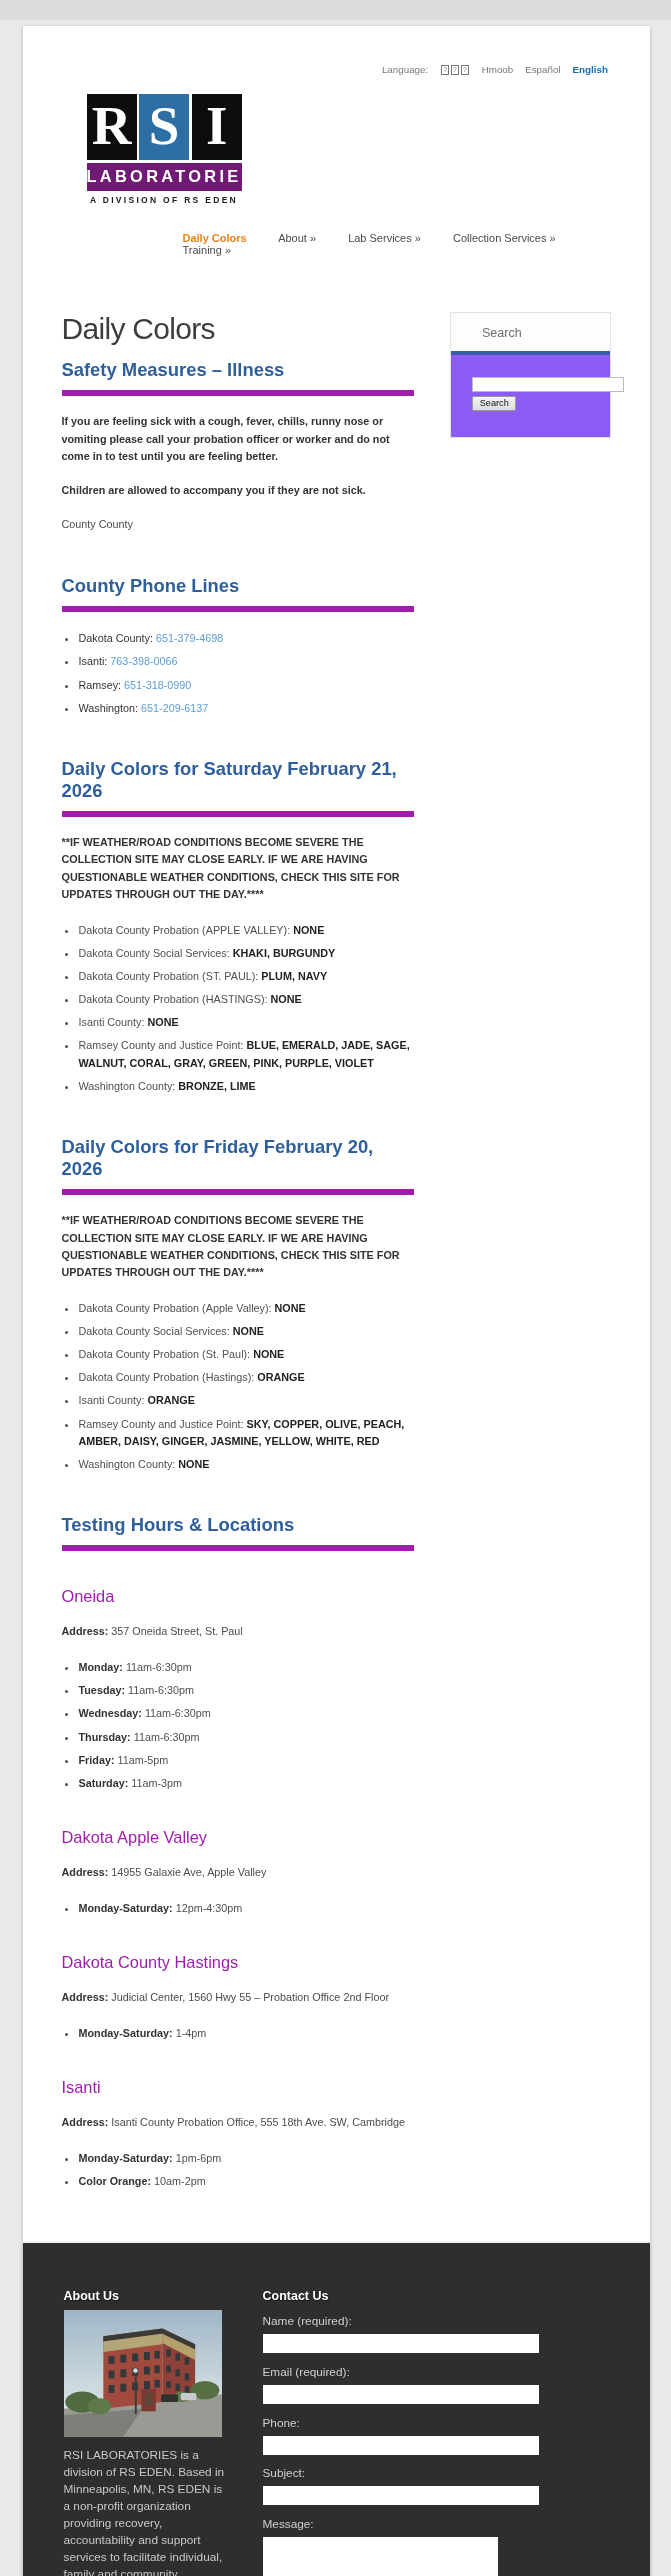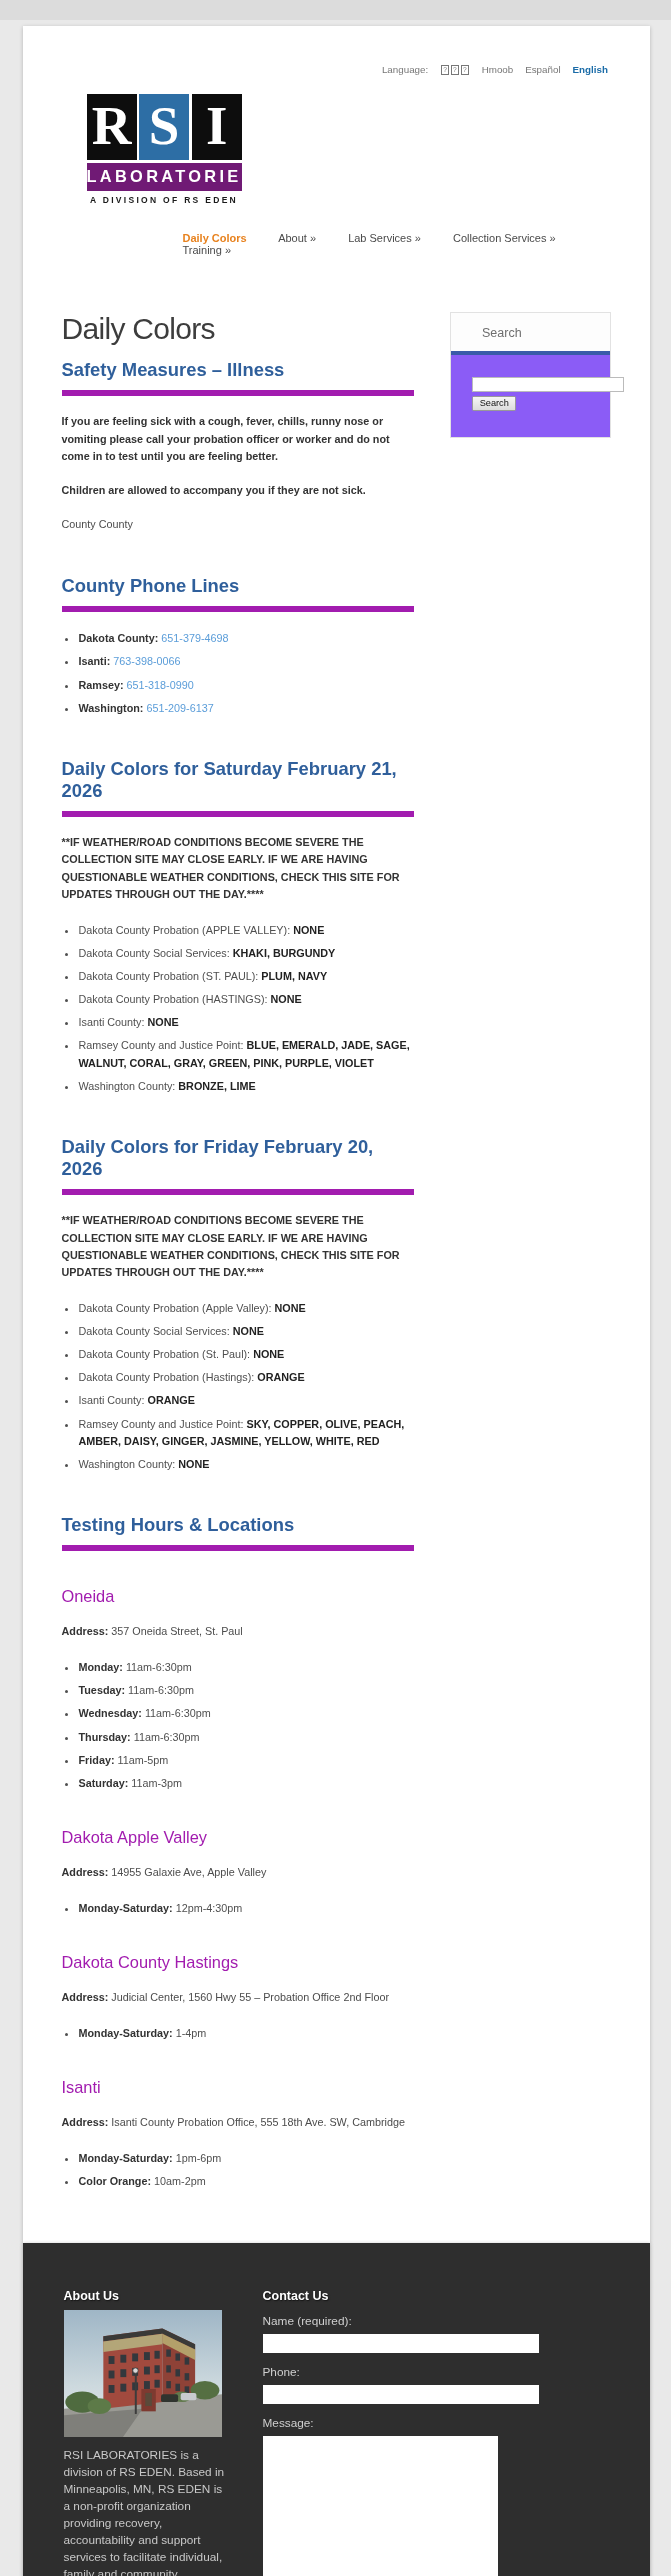--- a/index.html
+++ b/index.html
@@ -34,21 +34,21 @@
   .sidebar { width:161px; margin-left:36px; }
 
   h1.pagetitle { font-size:30px; font-weight:300; color:#3d3d3d; letter-spacing:-0.7px; }
   h2.sec { font-size:18.4px; font-weight:bold; color:#2f5f9b; padding-bottom:9.2px; border-bottom:6px solid #a21caf; margin-top:13px; }
   .sec-gap { margin-top:41px !important; }
   .main-col p { font-size:10.8px; line-height:1.6; margin-top:17px; color:#4c4c4c; }
   .main-col p.b { font-weight:bold; color:#333; }
   .main-col ul { margin:18.4px 0 6.6px 2.6px; padding-left:14.4px; }
   .main-col li { font-size:10.8px; line-height:1.6; margin-bottom:5.9px; color:#4f4f4f; }
   .val { font-weight:bold; color:#222; }
-  .plbl { font-weight:bold; color:#333; }
+  .plbl { font-weight:normal; color:#333; }
   a.phone { color:#5b9dd9; text-decoration:none; }
   h3.loc { font-size:16.4px; font-weight:400; color:#a21caf; margin-top:36px; }
   .hlbl { font-weight:bold; color:#333; }
 
   
   .widget { border:0.7px solid #e2e2e2; background:#8b5cf6; }
   .widget-title { color:#6e6e6e; font-size:12.5px; padding:13px 0 10.5px 31.5px; background:#fdfdfd; }
   .widget-bar { height:3.9px; background:#3a5ba9; }
   .widget-body { padding:22px 0 26px 21.6px; }
   .search-input { width:152px; height:15px; border:0.7px solid #bbb; background:#fff; font-size:8.5px; padding:0 2.6px; display:block; }
@@ -252,21 +252,29 @@
       </div>
 
       <div class="fcol-contact">
         <div class="ftitle">Contact Us</div>
         <form>
           <div class="field">
             <label>Name (required):</label>
             <input type="text" style="">
           </div>
           <div class="field">
+            <label>Email (required):</label>
+            <input type="text" style="">
+          </div>
+          <div class="field">
             <label>Phone:</label>
+            <input type="text" style="">
+          </div>
+          <div class="field">
+            <label>Subject:</label>
             <input type="text" style="">
           </div>
           <div class="field">
             <label>Message:</label>
             <textarea style=""></textarea>
           </div>
 
         </form>
         <br>
         

